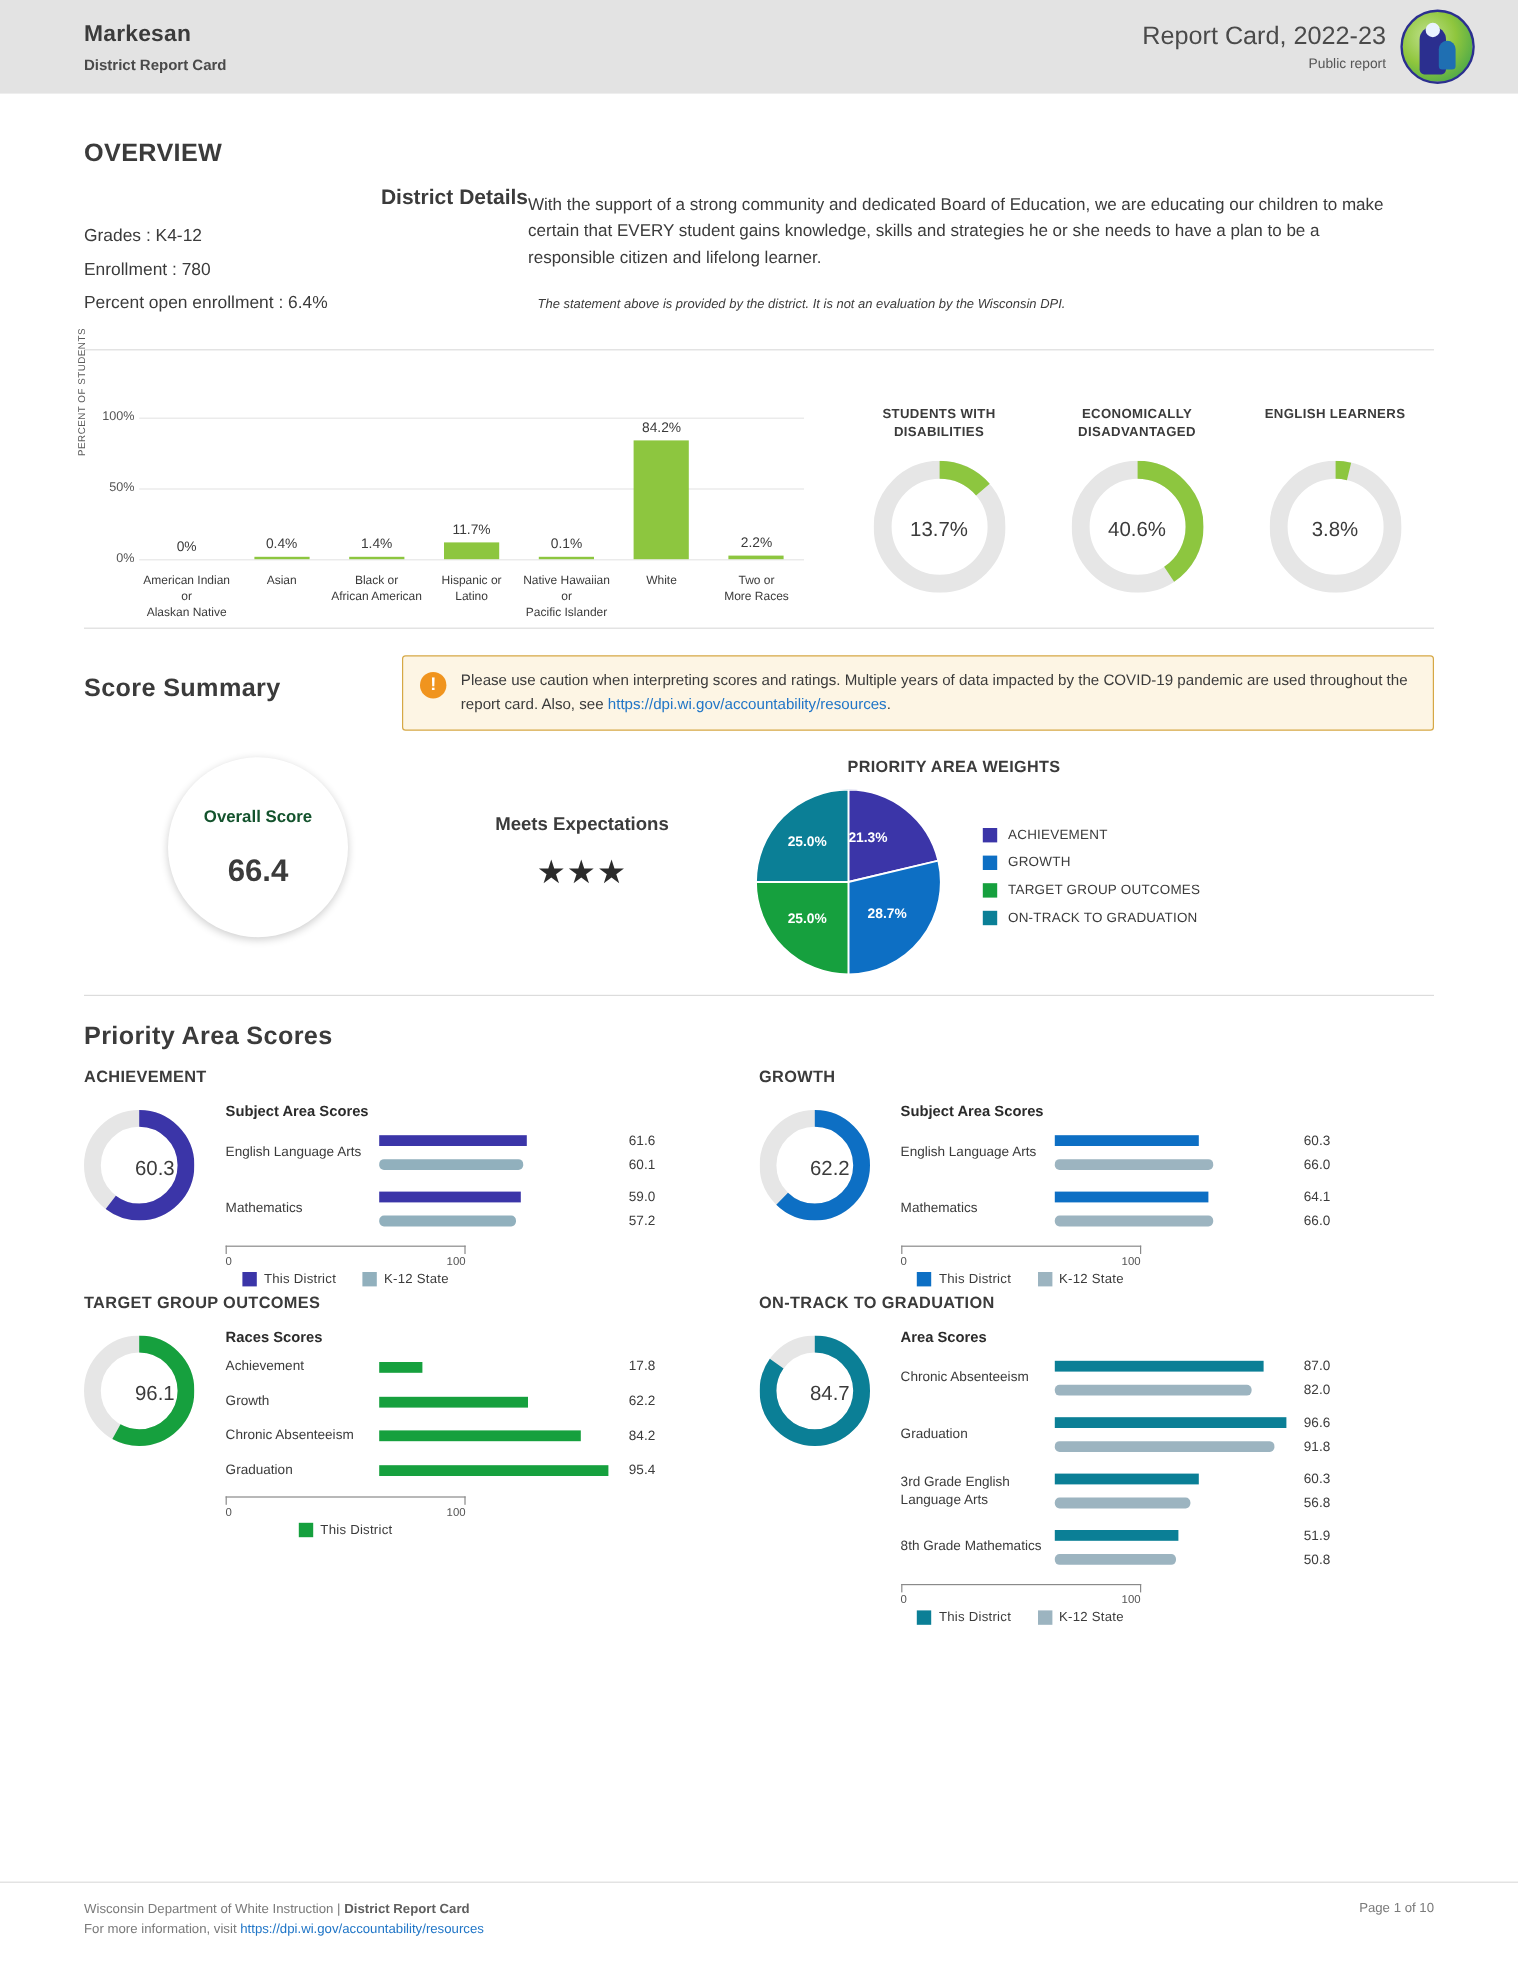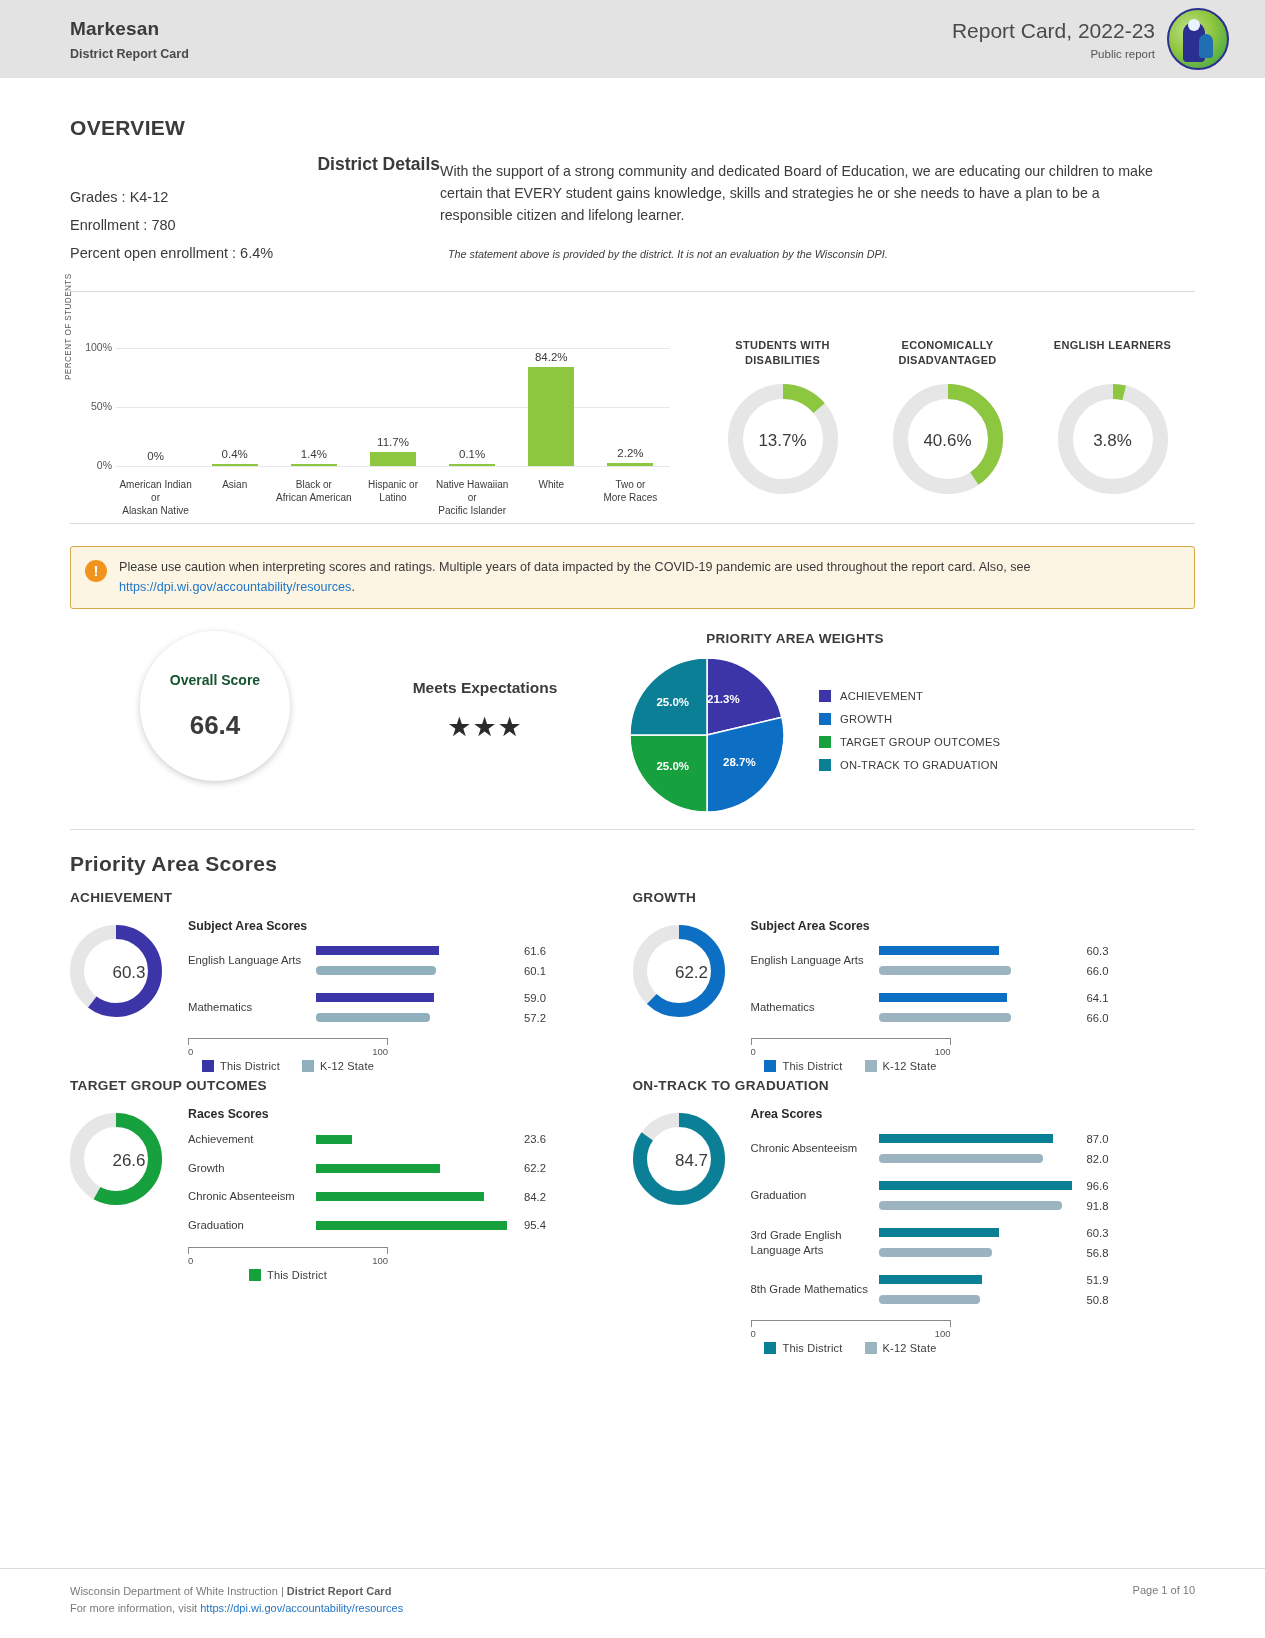--- a/index.html
+++ b/index.html
@@ -297,20 +297,21 @@
             </div>
           </div>
         </div>
     </div>
   </div>
 
   <div class="section-divider"></div>
 
   <div class="score-summary">
     <div class="ss-top">
+      <h2 class="big">Score Summary</h2>
       <div class="alert">
         <div class="alert-icon">!</div>
         <div class="alert-text">
           <span>Please use caution when interpreting scores and ratings. Multiple years of data impacted by the COVID-19 pandemic are used throughout the report card. Also, see </span><a href="#">https://dpi.wi.gov/accountability/resources</a><span>.</span>
         </div>
       </div>
     </div>
 
     <div class="ss-body">
       <div class="overall-score-wrap">
@@ -490,32 +491,32 @@
             </div>
           </div>
         </div>
         <div class="pa-block">
           <div class="pa-title">TARGET GROUP OUTCOMES</div>
           <div class="pa-inner">
             <div class="pa-donut">
               <div class="donut" style="position:relative;"><svg width="92" height="92" viewBox="0 0 92 92">
                   <circle cx="46" cy="46" r="39" fill="none" stroke="#e6e6e6" stroke-width="14"></circle>
                   <circle cx="46" cy="46" r="39" fill="none" stroke="#16a03e" stroke-width="14" stroke-dasharray="142.12565164840223 102.91857533160163" transform="rotate(-90 46 46)"></circle>
-                </svg><div class="donut-center">26.6</div></div>
+                </svg><div class="donut-center">96.1</div></div>
             </div>
             <div class="pa-rows">
               <div class="pa-rows-head">Races Scores</div>
               <div class="pa-row">
                 <div class="pa-row-label">Achievement</div>
                 <div class="pa-bars">
                   <div class="barline">
                     <div class="bar-track">
                       <div class="bar-fill" style="width:35.6px;background:#16a03e;"></div>
                     </div>
-                    <div class="bar-label">23.6</div>
+                    <div class="bar-label">17.8</div>
                   </div>
                 </div>
               </div>
               <div class="pa-row">
                 <div class="pa-row-label">Growth</div>
                 <div class="pa-bars">
                   <div class="barline">
                     <div class="bar-track">
                       <div class="bar-fill" style="width:124.4px;background:#16a03e;"></div>
                     </div>

